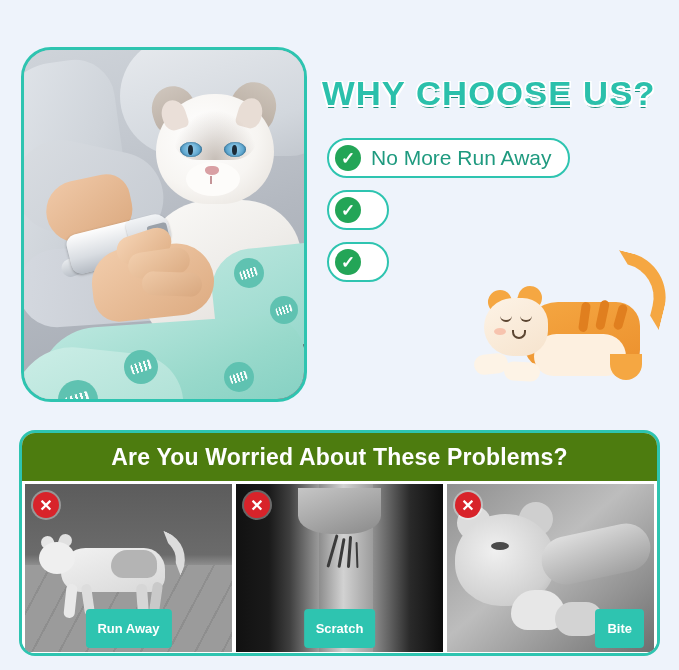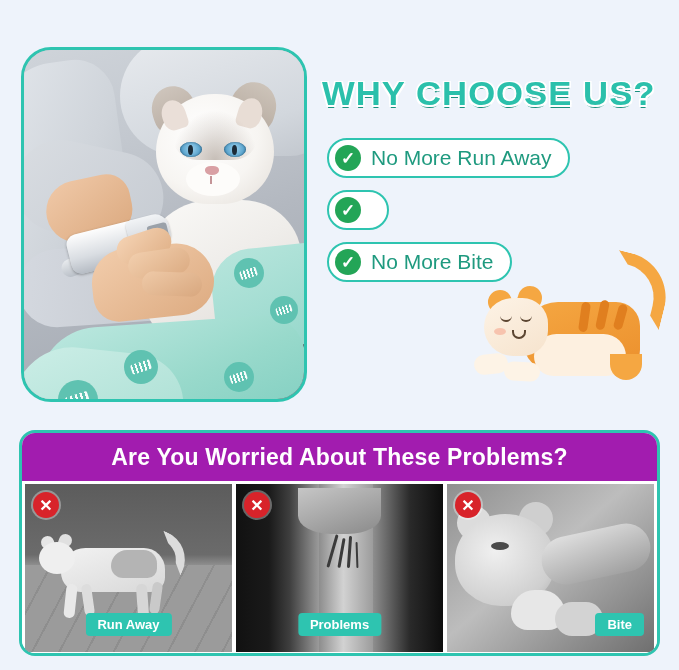--- a/index.html
+++ b/index.html
@@ -288,21 +288,21 @@
     position:absolute;
     left: 19px; top: 430px;
     width: 641px; height: 226px;
     border: 3px solid #2ec4b0;
     border-radius: 16px;
     background: #ffffff;
     overflow:hidden;
   }
   #bottom-title {
     height: 48px;
-    background: #a21caf;
+    background: #4d7c0f;
     color: #ffffff;
     font-size: 23px;
     font-weight: bold;
     display:flex; align-items:center; justify-content:center;
     letter-spacing:.2px;
   }
   #problem-grid {
     display:flex;
     height: 174px;
     gap: 4px;
@@ -319,25 +319,25 @@
     position:absolute; left:8px; top:8px;
     width: 26px; height: 26px;
     border-radius: 50%;
     background: #d8232a;
     color:#fff; font-size:16px; font-weight:bold;
     display:flex; align-items:center; justify-content:center;
     z-index: 5;
     box-shadow: 0 0 0 2px rgba(255,255,255,.35);
   }
   .problem .cap {
-    position:absolute; bottom:16px;
+    position:absolute; bottom:4px;
     background: #2ec4b0;
     color:#fff;
     font-size: 13px; font-weight:bold;
-    padding: 4px 12px;
+    padding: 12px 12px;
     border-radius: 4px;
     z-index: 5;
     white-space:nowrap;
   }
   .cap-center { left:50%; transform:translateX(-50%); }
   .cap-right { right:10px; }
 
   
   .p1-bg { position:absolute; inset:0; background: linear-gradient(180deg,#5c5c5c 0%,#6b6b6b 42%,#8d8d8d 48%,#a0a0a0 100%); }
   .p1-floor { position:absolute; left:0; bottom:0; width:100%; height:52%; background: repeating-linear-gradient(118deg,#9b9b9b 0 22px,#8e8e8e 22px 24px), #979797; }
@@ -429,21 +429,20 @@
   <div id="benefits">
     <div class="pill">
       <span class="check">✓</span>
       <span class="pill-label">No More Run Away</span>
     </div>
     <div class="pill">
       <span class="check">✓</span>
     </div>
     <div class="pill">
       <span class="check">✓</span>
-      <span class="pill-label">No More Bite</span>
     </div>
   </div>
 
   <div id="cartoon-cat">
     <div class="cc cc-tail"></div>
     <div class="cc cc-body"></div>
     <div class="cc cc-stripe1"></div>
     <div class="cc cc-stripe2"></div>
     <div class="cc cc-stripe3"></div>
     <div class="cc cc-belly"></div>
@@ -484,21 +483,21 @@
 
     <div class="problem">
       <div class="p2-bg"></div>
       <div class="p2-arm"></div>
       <div class="p2-hand"></div>
       <div class="p2-sc" style="left:46%; top:50px; width:3px; height:34px; transform:rotate(16deg);"></div>
       <div class="p2-sc" style="left:50%; top:54px; width:3px; height:30px; transform:rotate(10deg);"></div>
       <div class="p2-sc" style="left:54%; top:52px; width:3px; height:32px; transform:rotate(4deg);"></div>
       <div class="p2-sc" style="left:58%; top:58px; width:2px; height:26px; transform:rotate(-2deg);"></div>
       <div class="x-badge">✕</div>
-      <div class="cap cap-center">Problems</div>
+      <div class="cap cap-center">Scratch</div>
     </div>
 
     <div class="problem">
       <div class="p3-bg"></div>
       <div class="p3-ear-l"></div>
       <div class="p3-ear-r"></div>
       <div class="p3-cat-head"></div>
       <div class="p3-eye"></div>
       <div class="p3-arm"></div>
       <div class="p3-paw"></div>

